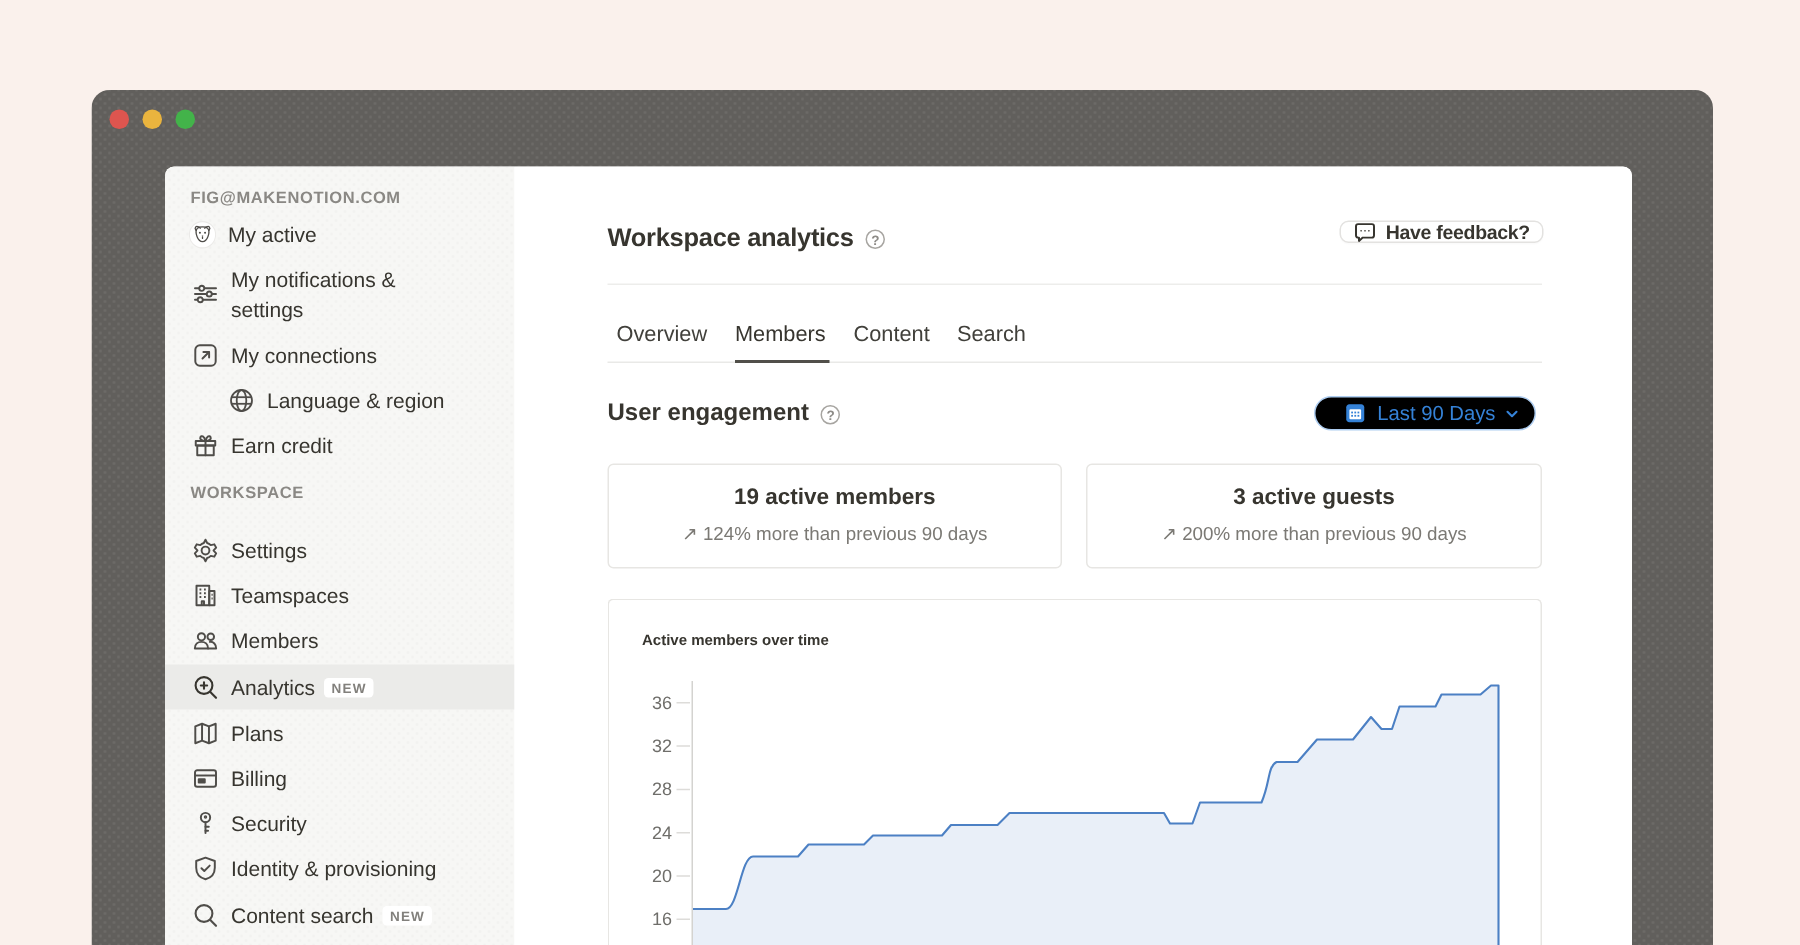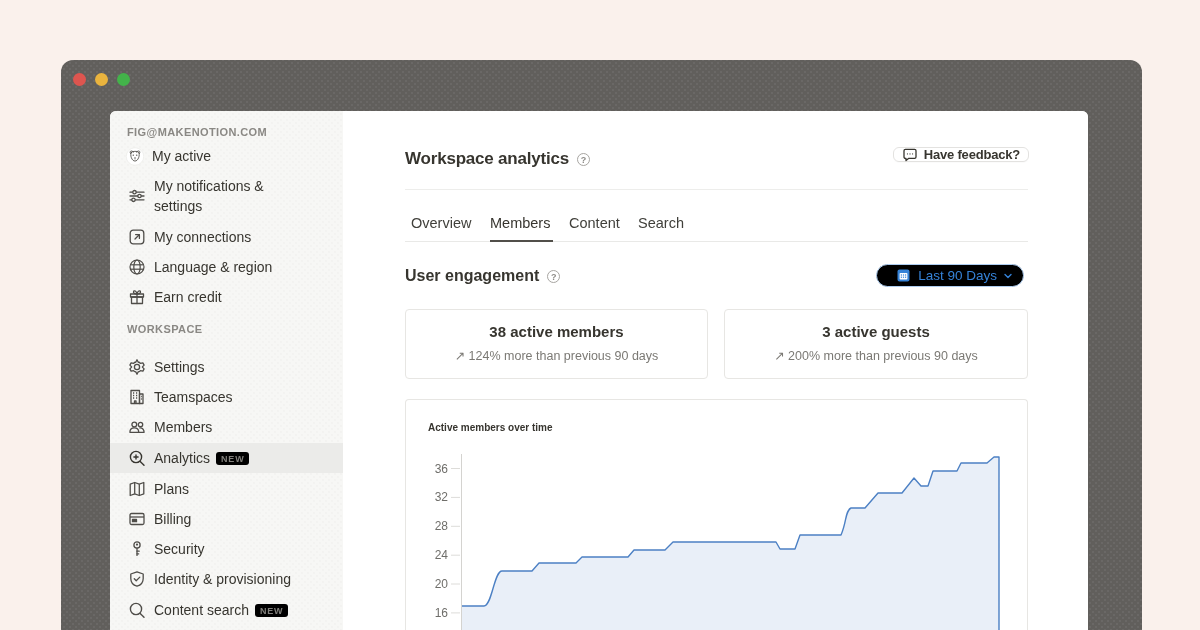--- a/index.html
+++ b/index.html
@@ -6,21 +6,21 @@
   html,body { width:1200px; height:630px; }
   body { background:#faf1ec; font-family:"Liberation Sans",sans-serif; overflow:hidden; position:relative; }
   .window { position:absolute; left:61px; top:60px; width:1081px; height:570px; background-color:#615f5c; background-image:radial-gradient(rgba(255,255,255,0.07) 0.6px, rgba(255,255,255,0) 1.3px), radial-gradient(rgba(255,255,255,0.07) 0.6px, rgba(255,255,255,0) 1.3px); background-size:6px 6px; background-position:0 0, 3px 3px; border-radius:12px 12px 0 0; }
   .dot { position:absolute; top:73px; width:13px; height:13px; border-radius:50%; }
   .panel { position:absolute; left:110px; top:111px; width:978px; height:519px; background:#ffffff; border-radius:6px 6px 0 0; overflow:hidden; }
   .sidebar { position:absolute; left:0; top:0; width:233px; height:519px; background-color:#f7f7f5; background-image:radial-gradient(rgba(120,118,114,0.04) 0.6px, rgba(255,255,255,0) 1.3px), radial-gradient(rgba(120,118,114,0.04) 0.6px, rgba(255,255,255,0) 1.3px); background-size:6px 6px; background-position:0 0, 3px 3px; }
   .shead { position:absolute; left:17px; font-size:11px; font-weight:bold; letter-spacing:0.4px; color:#8a8884; }
   .srow { position:absolute; left:0; width:233px; height:30px; display:flex; align-items:center; }
   .srow .ic { width:18px; height:18px; margin-left:18px; flex:0 0 18px; display:flex; align-items:center; justify-content:center; }
   .srow .lbl { margin-left:8px; font-size:14px; color:#37352f; white-space:nowrap; }
-  .badge { display:inline-block; margin-left:6px; background:#000000; color:#82807c; font-size:9px; font-weight:bold; letter-spacing:0.8px; border-radius:3px; padding:2px 5px 1px 5px; vertical-align:1px; }
+  .badge { display:inline-block; margin-left:6px; background:#ffffff; color:#82807c; font-size:9px; font-weight:bold; letter-spacing:0.8px; border-radius:3px; padding:2px 5px 1px 5px; vertical-align:1px; }
   .sel { background:#ebebe9; }
   .main { position:absolute; left:233px; top:0; width:745px; height:519px; background:#fff; }
   .h1 { position:absolute; left:62px; top:38px; font-size:17px; font-weight:bold; color:#37352f; letter-spacing:-0.2px; display:flex; align-items:center; }
   .qc { width:13px; height:13px; border:1px solid #a7a5a1; border-radius:50%; color:#8d8b87; font-size:9px; font-weight:bold; text-align:center; line-height:12px; letter-spacing:0; flex:0 0 13px; }
   .fbtn { position:absolute; right:59px; top:36px; height:15px; border:1px solid #e3e2e0; border-radius:6px; background:#fff; display:flex; align-items:center; white-space:nowrap; padding-right:8px; box-shadow:0 1px 1px rgba(0,0,0,0.02); }
   .fbtn span { margin-left:6px; font-size:13px; font-weight:bold; color:#37352f; letter-spacing:-0.2px; }
   .div1 { position:absolute; left:62px; top:78px; width:623px; height:1px; background:#ededeb; }
   .tabs { position:absolute; left:62px; top:100px; height:31px; width:623px; border-bottom:1px solid #e9e9e7; }
   .tab { position:absolute; top:4px; font-size:14.5px; color:#41403b; }
   .tab.on { color:#37352f; }
@@ -77,21 +77,21 @@
       <div class="srow" style="top:111px;">
         <div class="ic">
         <svg width="18" height="18" viewBox="0 0 18 18" stroke="#4f4d49" stroke-width="1.3" fill="none" stroke-linecap="round" stroke-linejoin="round">
             <rect x="2.2" y="2.2" width="13.6" height="13.6" rx="3"></rect>
             <path d="M7 11 L11.2 6.8"></path>
             <path d="M7.6 6.6 H11.4 V10.4"></path>
           </svg>
       </div>
         <div class="lbl">My connections</div>
       </div>
-      <div class="srow" style="top:141px;">
+      <div class="srow" style="top:141px;margin-left:24px;">
         <div class="ic">
         <svg width="18" height="18" viewBox="0 0 18 18" stroke="#4f4d49" stroke-width="1.2" fill="none">
             <circle cx="9" cy="9" r="7"></circle>
             <ellipse cx="9" cy="9" rx="3.2" ry="7"></ellipse>
             <path d="M2.3 6.8 H15.7"></path>
             <path d="M2.3 11.2 H15.7"></path>
           </svg>
       </div>
         <div class="lbl">Language &amp; region</div>
       </div>
@@ -232,21 +232,21 @@
             <rect x="6.9" y="8.6" width="1.2" height="1.2"></rect>
             <rect x="9" y="8.6" width="1.2" height="1.2"></rect>
           </g>
         </svg>
         <span>Last 90 Days</span>
         <svg style="margin-left:6px;" width="10" height="10" viewBox="0 0 10 10" stroke="#3582d7" stroke-width="1.4" fill="none" stroke-linecap="round" stroke-linejoin="round">
           <path d="M2 3.5 L5 6.5 L8 3.5"></path>
         </svg>
       </div>
       <div class="card scard" style="left:62px; width:303px;">
-        <div class="t1">38 active members</div>
+        <div class="t1">19 active members</div>
         <div class="t2">↗︎ 124% more than previous 90 days</div>
       </div>
       <div class="card scard" style="left:381px; width:304px;">
         <div class="t1">3 active guests</div>
         <div class="t2">↗︎ 200% more than previous 90 days</div>
       </div>
       <div class="card chartcard">
         <div class="ctitle">Active members over time</div>
         <svg width="621" height="231" viewBox="0 0 621 231" style="position:absolute; left:0; top:0;" fill="none">
           <g stroke="#dddcd9" stroke-width="1">

